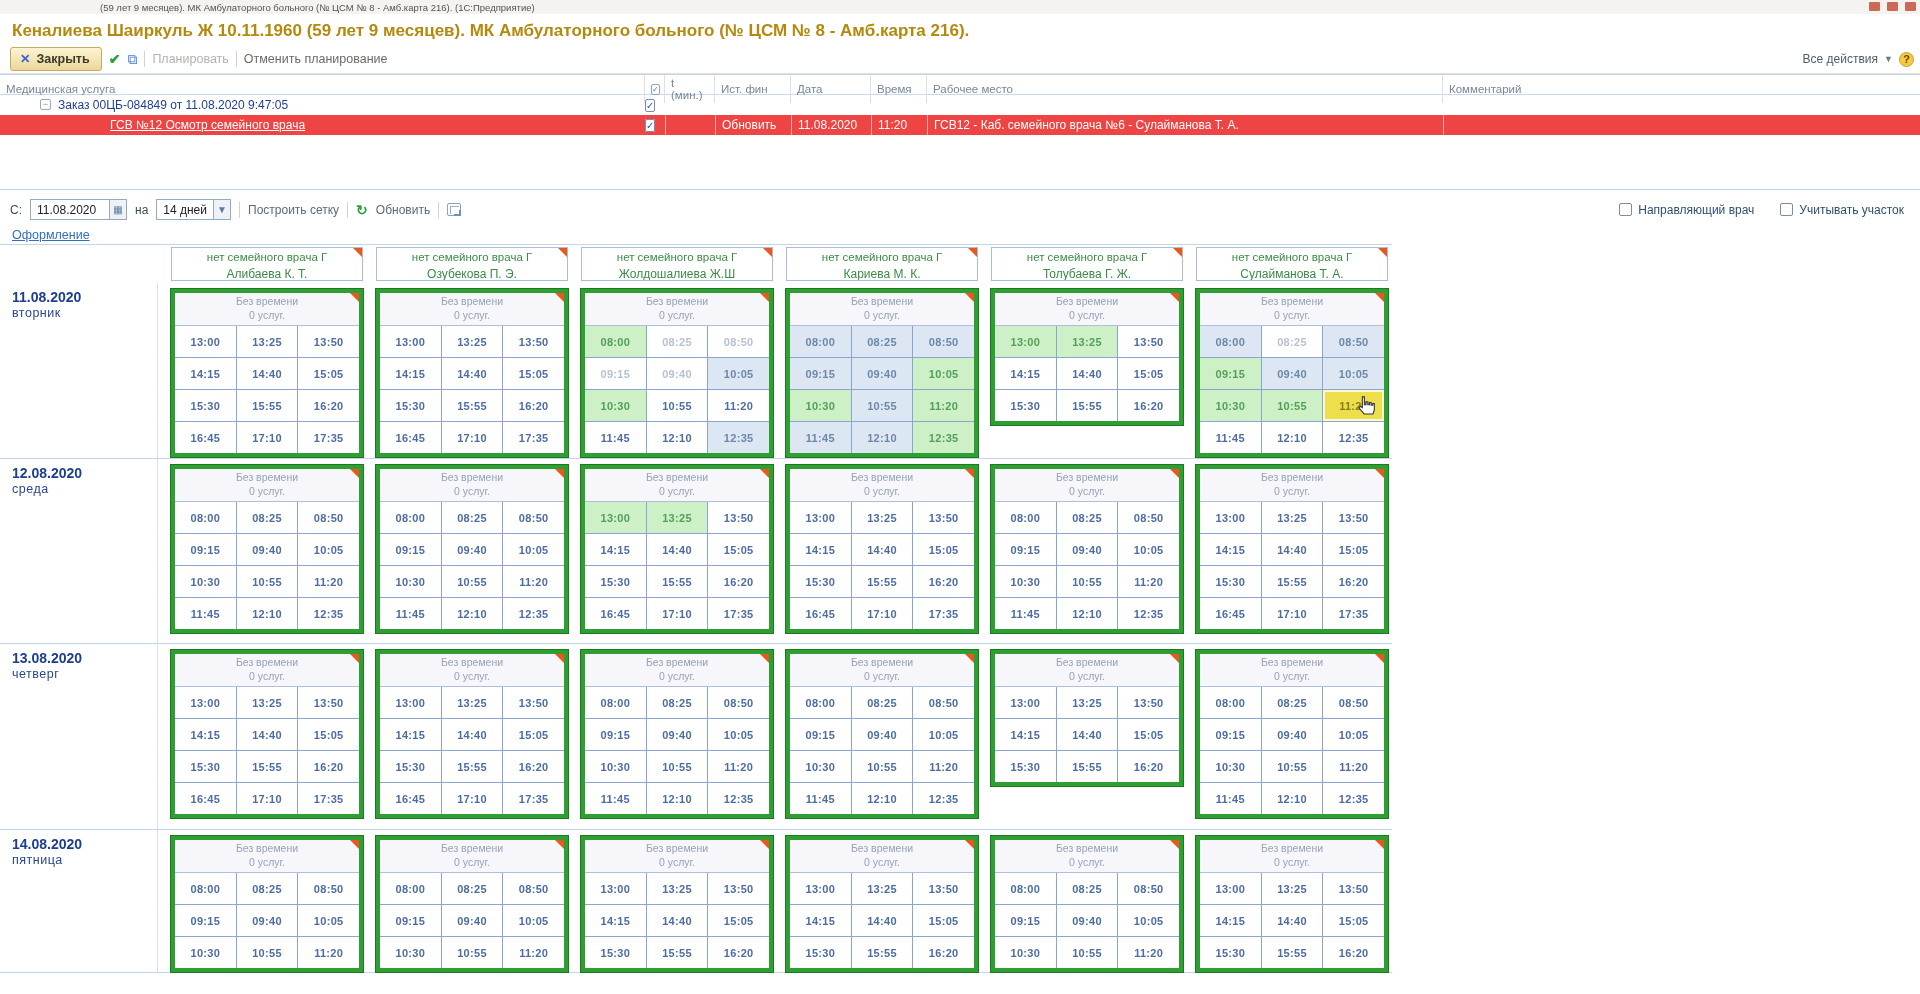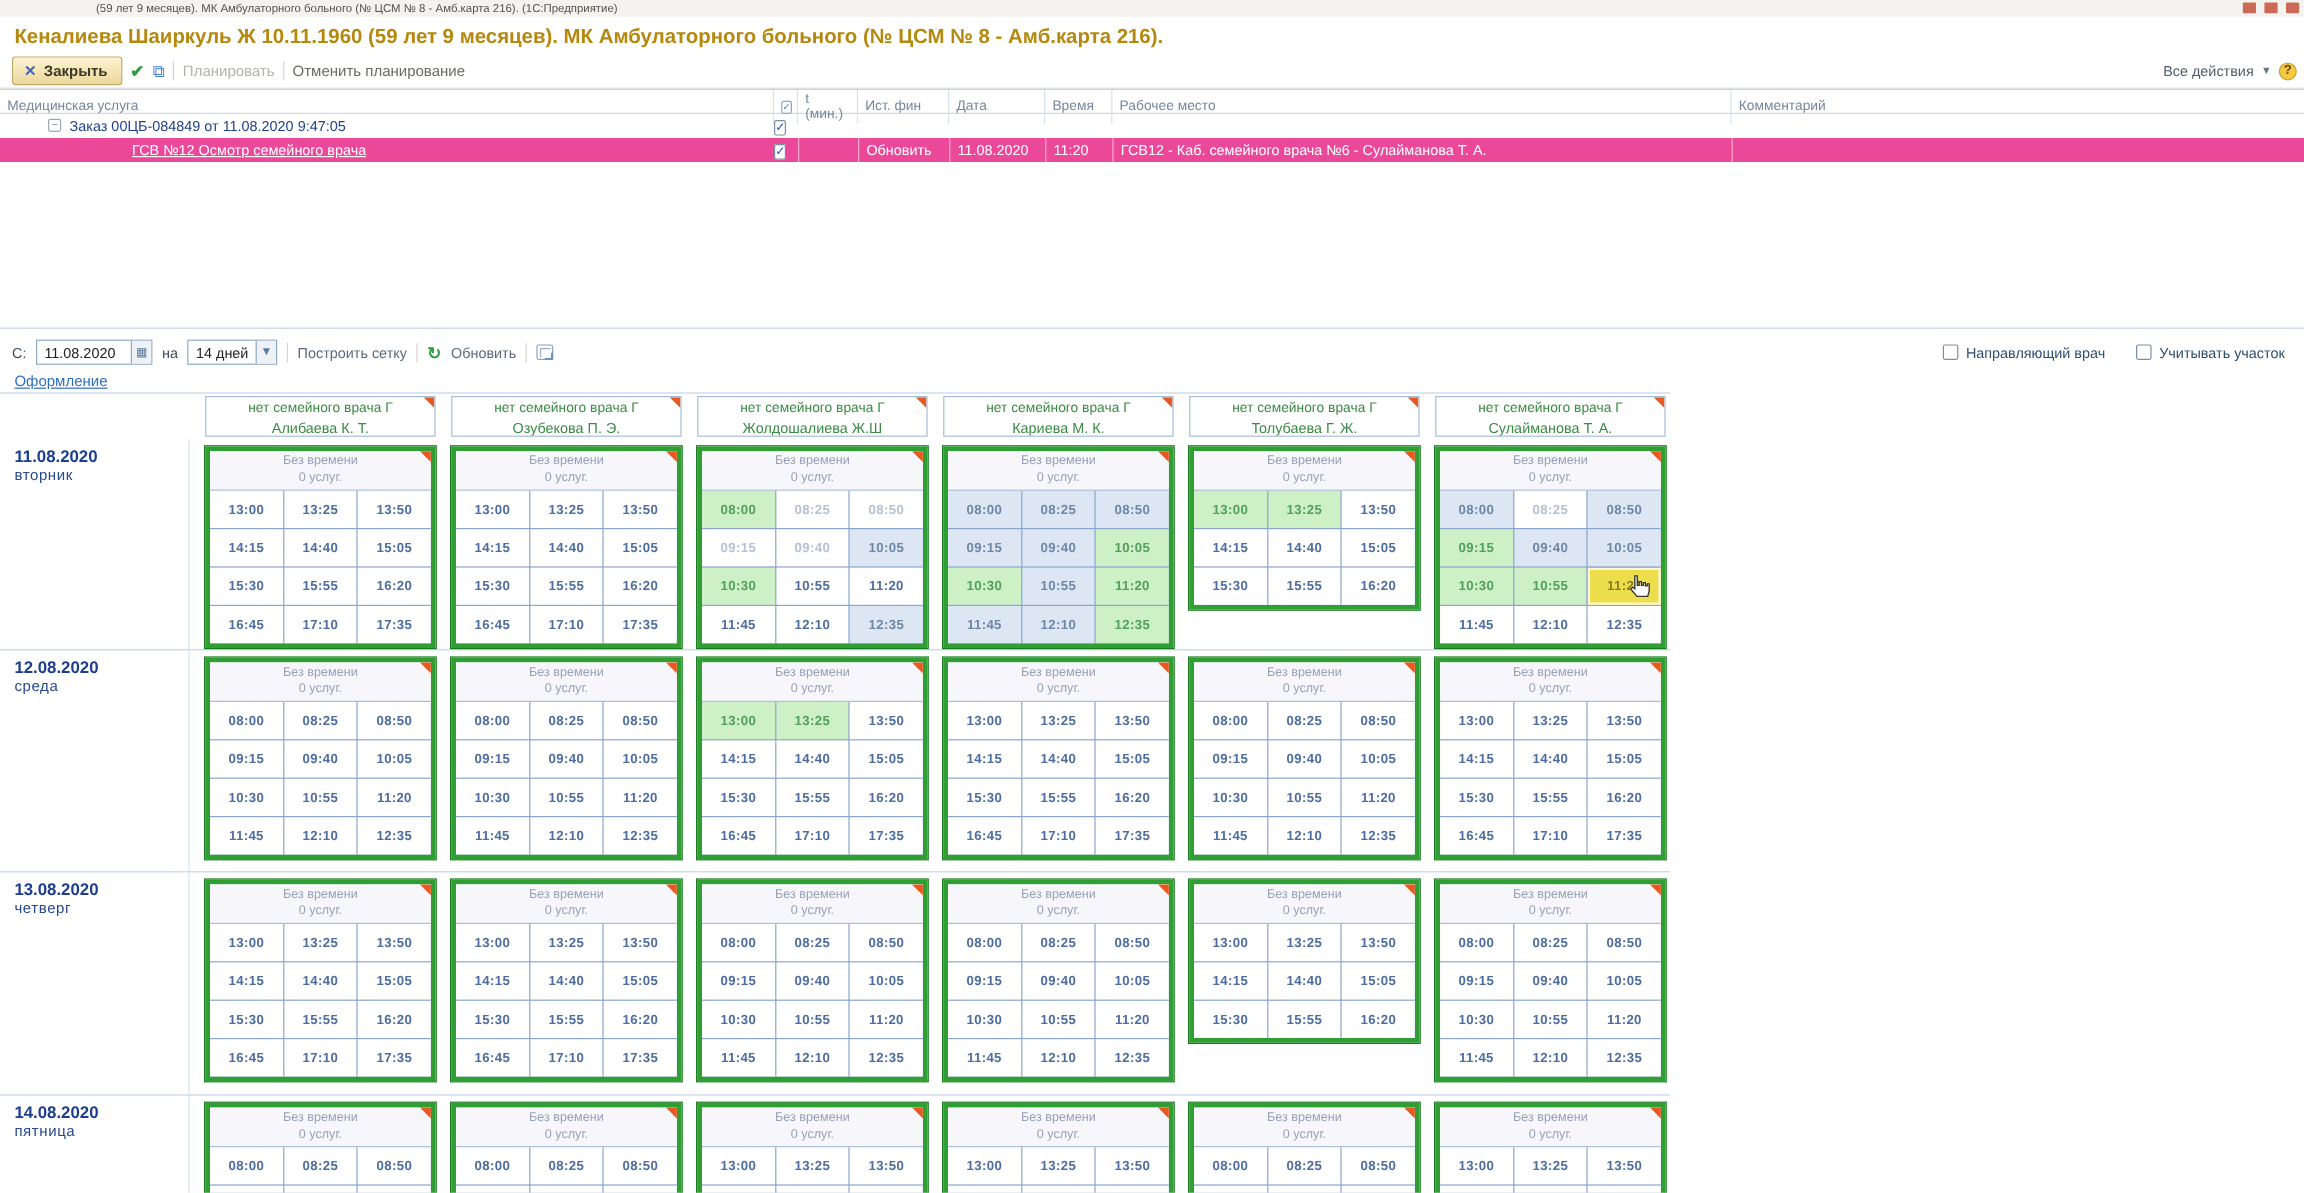--- a/index.html
+++ b/index.html
@@ -1,21 +1,21 @@
 <!DOCTYPE html>
 <html><head>
 <meta charset="utf-8">
 <style>
   * { box-sizing: border-box; margin: 0; padding: 0; }
   html,body { width:1920px; height:994px; overflow:hidden; background:#fff;
     font-family:"Liberation Sans", sans-serif; position:relative; }
 
   
   .titlebar { height:14px; background:#f4f3f0; color:#55534e; font-size:9.5px;
-    display:flex; align-items:center; padding-left:80px; position:relative; }
+    display:flex; align-items:center; padding-left:100px; position:relative; }
   .win-icons { position:absolute; right:4px; top:2px; display:flex; gap:7px; }
   .win-icons span { width:11px; height:9px; background:#c4503c; border-radius:1px; opacity:.85; }
 
   
   .patient { padding:7px 0 4px 12px; color:#b5890d; font-weight:bold; font-size:17px; }
 
   
   .toolbar { height:29px; display:flex; align-items:center; gap:7px; padding:0 6px 0 10px;
     border-bottom:1px solid #e2e2dc; font-size:12.5px; }
   .btn-close { display:inline-flex; align-items:center; gap:6px; cursor:default;
@@ -26,33 +26,33 @@
   .i-check { color:#2e9e3e; font-weight:bold; }
   .i-copy { color:#4a7fd6; }
   .tsep { width:1px; height:16px; background:#d4d4ce; }
   .act-disabled { color:#b3b3ad; }
   .act-enabled { color:#6b6b65; }
   .tb-right { margin-left:auto; display:flex; align-items:center; gap:6px; color:#4d5c6c; font-size:12px; }
   .help-circle { width:15px; height:15px; border-radius:50%; background:#f6c93f; border:1px solid #c9a230;
     color:#5c4a10; font-size:11px; font-weight:bold; display:flex; align-items:center; justify-content:center; }
 
   
-  .svc-table { border-top:1px solid #c6d4e6; border-bottom:1px solid #c6d4e6; height:200px; }
+  .svc-table { border-top:1px solid #c6d4e6; border-bottom:1px solid #c6d4e6; height:116px; }
   .svc-row { display:grid; grid-template-columns:645px 20px 50px 76px 80px 56px 516px auto;
     align-items:center; font-size:12px; }
   .svc-head { height:20px; color:#76879c; font-size:11.5px; border-bottom:1px solid #ccd8e8; }
   .svc-head > div { padding:2px 6px; border-right:1px solid #d7e1ee; height:100%; display:flex; align-items:center; }
   .svc-head > div:last-child { border-right:none; }
   .col-check-icon { width:11px; height:11px; border:1px solid #8fa4c0; border-radius:2px; background:#fff;
     color:#3f7fd0; font-size:8px; line-height:9px; text-align:center; }
   .row-order { height:20px; color:#1f3f8f; position:relative; }
   .row-order .svc-name { padding-left:58px; }
   .expander { position:absolute; left:40px; top:4px; width:11px; height:11px; border:1px solid #9aa8ba;
     border-radius:2px; color:#7a8aa0; font-size:9px; line-height:8px; text-align:center; background:#fff; }
-  .row-selected { height:20px; background:#ec4899; color:#fff; }
+  .row-selected { height:20px; background:#ef4444; color:#fff; }
   .row-selected .svc-name { padding-left:110px; text-decoration:underline; }
   .cellpad { padding:0 6px; }
   .row-selected .cellpad { border-left:1px solid rgba(255,255,255,.55); height:100%; display:flex; align-items:center; }
   .chk { width:12px; height:12px; background:#fff; border:1px solid #7d8da3; border-radius:2px;
     color:#2255cc; font-size:10px; line-height:11px; text-align:center; margin:0 auto; }
 
   
   .filterbar { display:flex; align-items:center; gap:8px; padding:9px 10px 5px 10px; font-size:12px; color:#3c4c5c; }
   .inputbox { display:flex; align-items:stretch; border:1px solid #92aac2; background:#fff; height:21px; }
   .inputbox .val { padding:3px 6px 0 6px; min-width:78px; color:#222; }

